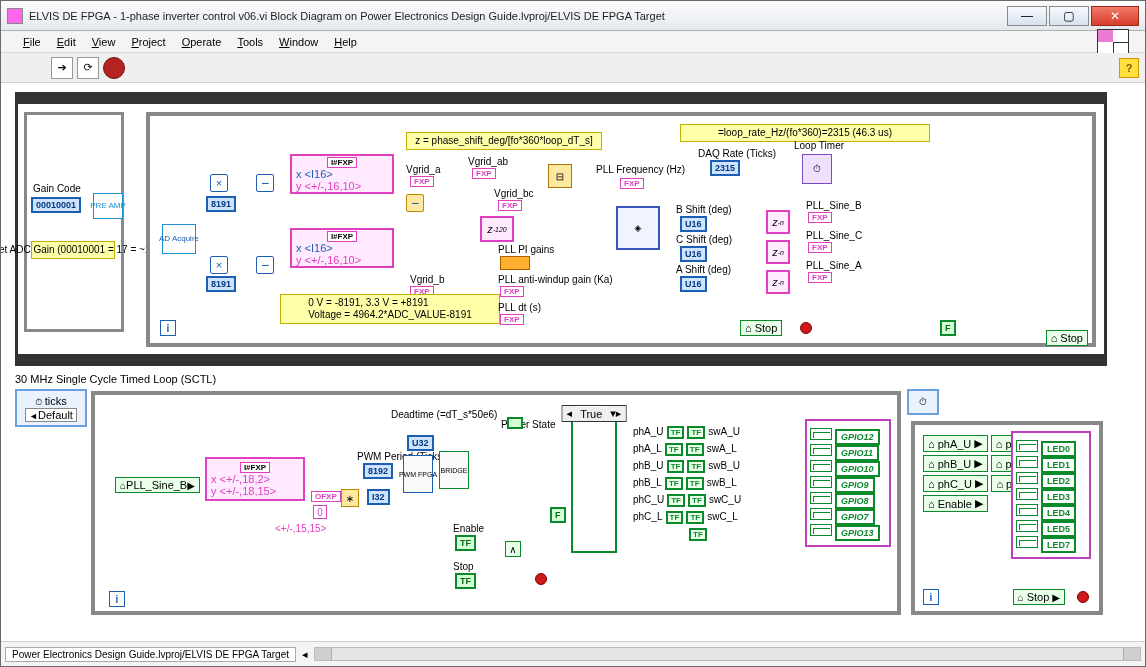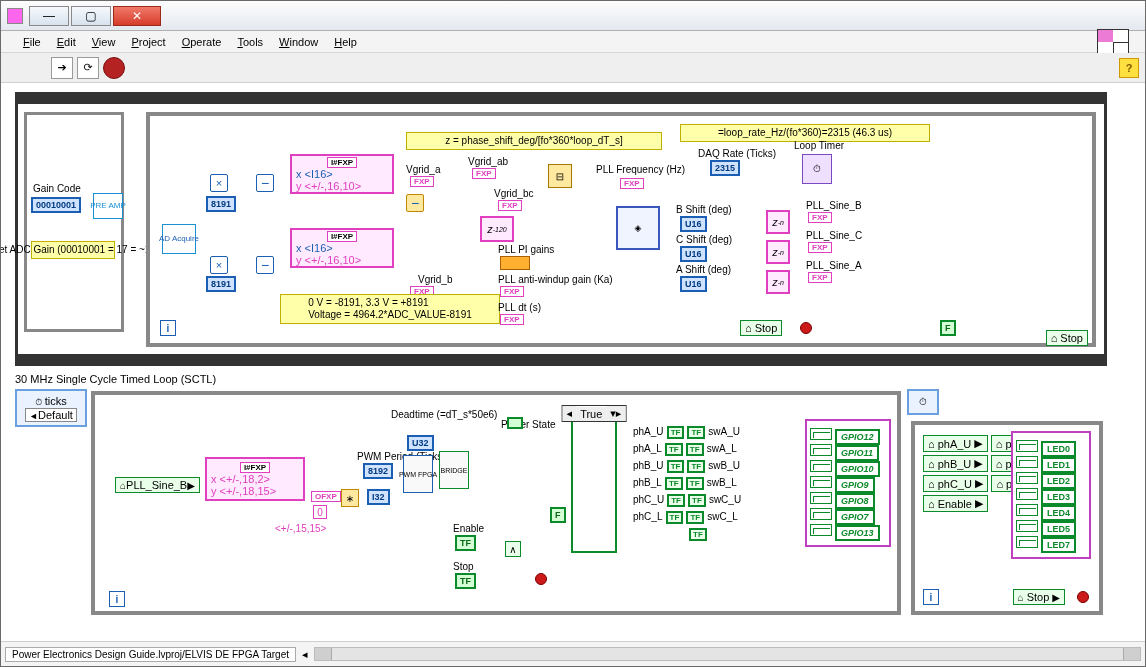--- a/index.html
+++ b/index.html
@@ -79,20 +79,21 @@
   
   .led-col div, .gcol div { margin-bottom:3px; }
 </style>
 </head>
 <body>
 
 <div class="window">
 
   <div class="titlebar">
     <div class="icon"></div>
+    <div class="title">ELVIS DE FPGA - 1-phase inverter control v06.vi Block Diagram on Power Electronics Design Guide.lvproj/ELVIS DE FPGA Target</div>
     <div class="winbtns">
       <div class="winbtn">—</div>
       <div class="winbtn">▢</div>
       <div class="winbtn close">✕</div>
     </div>
   </div>
 
   <div class="menubar">
     <div class="menuitem"><u>F</u><span></span>ile</div>
     <div class="menuitem"><u>E</u>dit</div>
@@ -150,34 +151,34 @@
         <div class="node fxp" style="left:140px;top:112px;width:104px;height:40px;align-items:flex-start;flex-direction:column;padding:2px 4px;">
           <div style="align-self:center;border:1px solid #e040c0;background:#fff;padding:0 3px;font-size:8px;font-weight:bold;">I#FXP</div>
           <div style="color:#1a5fb4;">x &lt;I16&gt;</div>
           <div style="color:#e040c0;">y &lt;+/-,16,10&gt;</div>
         </div>
 
         <div class="sub node" style="left:256px;top:78px;background:#ffe9a0;border-color:#c08800;">−</div>
 
         <div class="label" style="left:256px;top:48px;">Vgrid_a</div>
         <div class="node fxpMini" style="left:260px;top:60px;">FXP</div>
-        <div class="label" style="left:268px;top:158px;">Vgrid_b</div>
+        <div class="label" style="left:260px;top:158px;">Vgrid_b</div>
         <div class="node fxpMini" style="left:260px;top:170px;">FXP</div>
 
         <div class="label" style="left:318px;top:40px;">Vgrid_ab</div>
         <div class="node fxpMini" style="left:322px;top:52px;">FXP</div>
         <div class="label" style="left:344px;top:72px;">Vgrid_bc</div>
         <div class="node fxpMini" style="left:348px;top:84px;">FXP</div>
 
         <div class="node fxp" style="left:330px;top:100px;width:34px;height:26px;font-family:serif;font-style:italic;">
           <span>z</span>
             <sup style="font-size:7px;">-120</sup>
         </div>
 
-        <div class="node comment" style="left:256px;top:16px;width:256px;">z = phase_shift_deg/[fo*360*loop_dT_s]</div>
+        <div class="node comment" style="left:256px;top:16px;width:196px;">z = phase_shift_deg/[fo*360*loop_dT_s]</div>
         <div class="node comment" style="left:130px;top:178px;width:220px;white-space:pre;">0 V = -8191, 3.3 V = +8191
 Voltage = 4964.2*ADC_VALUE-8191</div>
 
         <div class="label" style="left:348px;top:128px;">PLL PI gains</div>
         <div class="node orange" style="left:350px;top:140px;width:30px;height:14px;"></div>
         <div class="label" style="left:348px;top:158px;">PLL anti-windup gain (Ka)</div>
         <div class="node fxpMini" style="left:350px;top:170px;">FXP</div>
         <div class="label" style="left:348px;top:186px;">PLL dt (s)</div>
         <div class="node fxpMini" style="left:350px;top:198px;">FXP</div>
 

